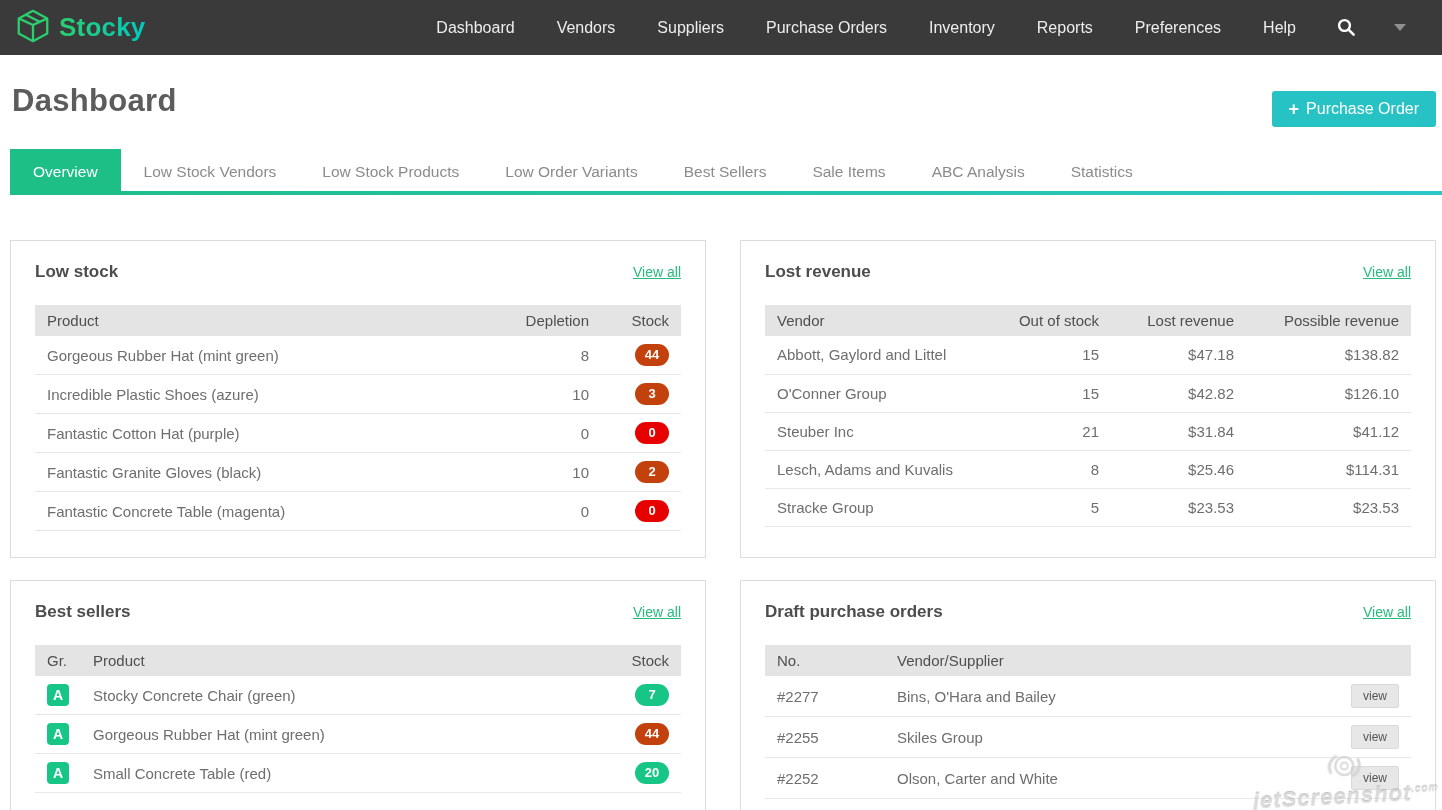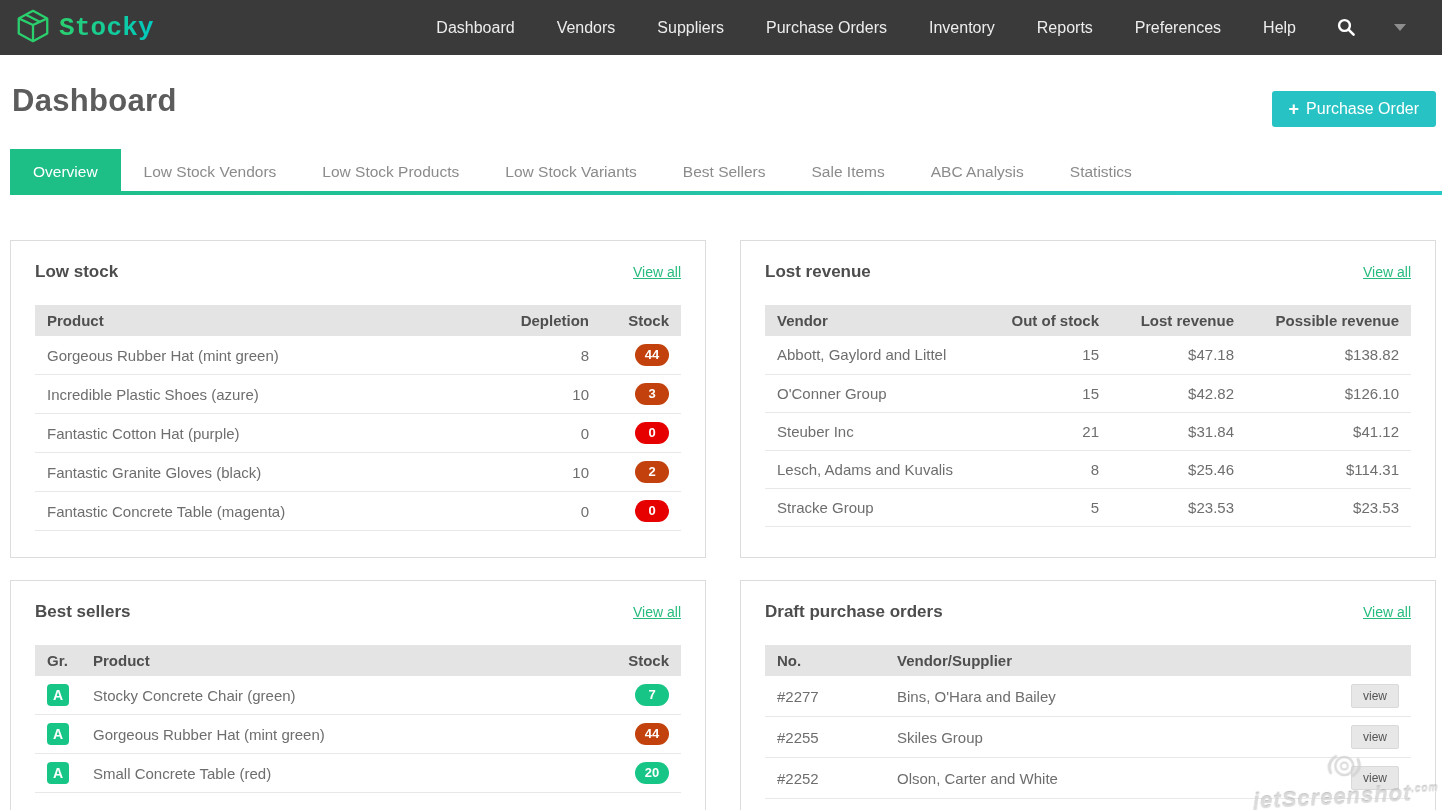--- a/index.html
+++ b/index.html
@@ -4,21 +4,21 @@
 <style>
   * { margin:0; padding:0; box-sizing:border-box; }
   html,body { width:1442px; height:810px; overflow:hidden; background:#fff;
               font-family:"Liberation Sans", sans-serif; }
 
   
   .topnav { height:55px; background:#3a3a3a; display:flex; align-items:center; padding:0 22px 0 14px; }
   .brand { display:flex; align-items:center; gap:7px; cursor:pointer; }
   .brand-name { font-size:26px; font-weight:bold; letter-spacing:.2px;
     background:linear-gradient(90deg,#2bd06e,#00c9c0);
-    -webkit-background-clip:text; background-clip:text; color:transparent;font-family:Liberation Mono, monospace; }
+    -webkit-background-clip:text; background-clip:text; color:transparent; }
   .nav-items { margin-left:auto; display:flex; align-items:center; }
   .nav-item { color:#ededed; font-size:16px; padding:0 21px; line-height:55px; cursor:pointer; white-space:nowrap; }
   .nav-search { padding:0 20px; cursor:pointer; display:flex; align-items:center; }
   .nav-caret { width:0; height:0; border-left:6px solid transparent; border-right:6px solid transparent;
                border-top:7px solid #8e8e8e; margin:0 14px 0 18px; cursor:pointer; }
 
   
   .page-head { display:flex; align-items:flex-start; justify-content:space-between; padding:28px 6px 0 12px; }
   .page-title { font-size:31px; font-weight:bold; color:#5c5c5c; letter-spacing:.3px; }
   .po-btn { background:#27c2c4; color:#fff; border:none; font-family:inherit; font-size:16px;
@@ -36,21 +36,21 @@
 
   
   .cards { display:grid; grid-template-columns:696px 696px; column-gap:34px; row-gap:22px;
            margin:45px 0 0 10px; }
   .card { background:#fff; border:1px solid #dcdcdc; padding:21px 24px 26px; }
   .card-head { display:flex; justify-content:space-between; align-items:center; margin-bottom:23px;text-align:center; }
   .card-title { font-size:17px; font-weight:bold; color:#4d4d4d; }
   .view-all { color:#27bb7e; font-size:14px; text-decoration:underline; cursor:pointer; }
 
   table { width:100%; border-collapse:collapse; font-size:15px; }
-  thead th { background:#e4e4e4; color:#4f4f4f; font-weight:bold; text-align:left;
+  thead th { background:#e4e4e4; color:#4f4f4f; font-weight:normal; text-align:left;
              padding:7px 12px; }
   tbody td { color:#6e6e6e; padding:8px 12px; border-bottom:1px solid #e8e8e8; height:38px; }
   .num { text-align:right; }
 
   .pill { display:inline-block; min-width:34px; padding:0 7px; height:22px; line-height:22px;
           border-radius:11px; color:#fff; font-weight:bold; font-size:13px; text-align:center; }
   .pill[data-variant="orange"] { background:#c2410c; }
   .pill[data-variant="red"]    { background:#e60000; }
   .pill[data-variant="green"]  { background:#17c687; }
 
@@ -108,21 +108,21 @@
   <button class="po-btn">
     <span class="plus">+</span>
     <span>Purchase Order</span>
   </button>
 </div>
 
 <div class="tabs">
   <span class="tab active">Overview</span>
   <span class="tab">Low Stock Vendors</span>
   <span class="tab">Low Stock Products</span>
-  <span class="tab">Low Stock Variants</span>
+  <span class="tab">Low Order Variants</span>
   <span class="tab">Best Sellers</span>
   <span class="tab">Sale Items</span>
   <span class="tab">ABC Analysis</span>
   <span class="tab">Statistics</span>
 </div>
 
 <div class="cards">
 
   <div class="card">
     <div class="card-head">

